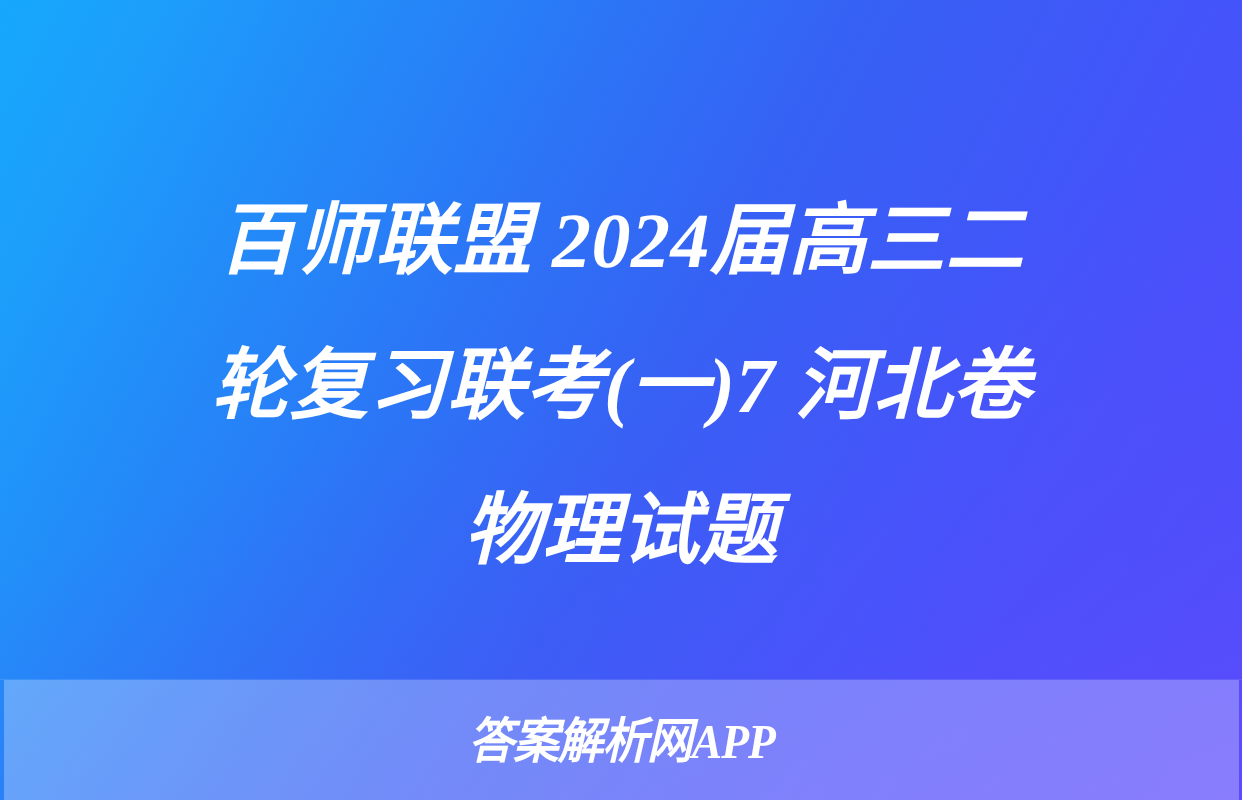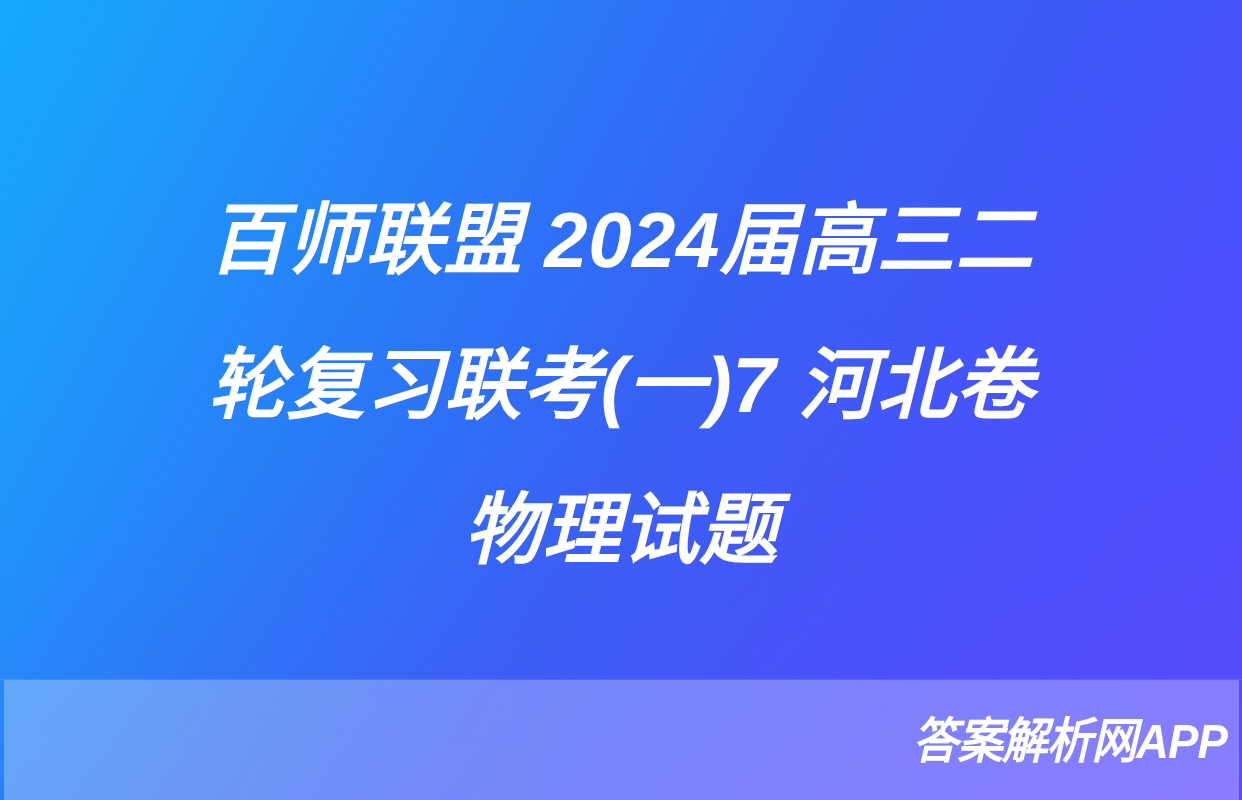--- a/index.html
+++ b/index.html
@@ -7,21 +7,21 @@
     margin: 0;
     padding: 0;
     background: #ffffff;
   }
 
   #stage {
     position: relative;
     width: 1242px;
     height: 800px;
     overflow: hidden;
-    font-family: Liberation Sans, sans-serif;
+    font-family: Liberation Serif, serif;
     background: #3366F5;
   }
 
   
   .bg-gradient {
     position: absolute;
     inset: 0;
     background:
       linear-gradient(118deg,
         #16A8FC   0%,
@@ -80,21 +80,21 @@
     bottom: 0;
     background: rgba(255,255,255,0.28);
     z-index: 4;
   }
 
   .footer-band-inner {
     position: absolute;
     inset: 0;
     display: flex;
     align-items: center;
-    justify-content: flex-end;
+    justify-content: center;
   }
 
   .watermark {
     color: #ffffff;
     font-size: 49px;
     font-weight: 700;
     font-style: italic;
     letter-spacing: -1px;
     line-height: 1;
     white-space: nowrap;

